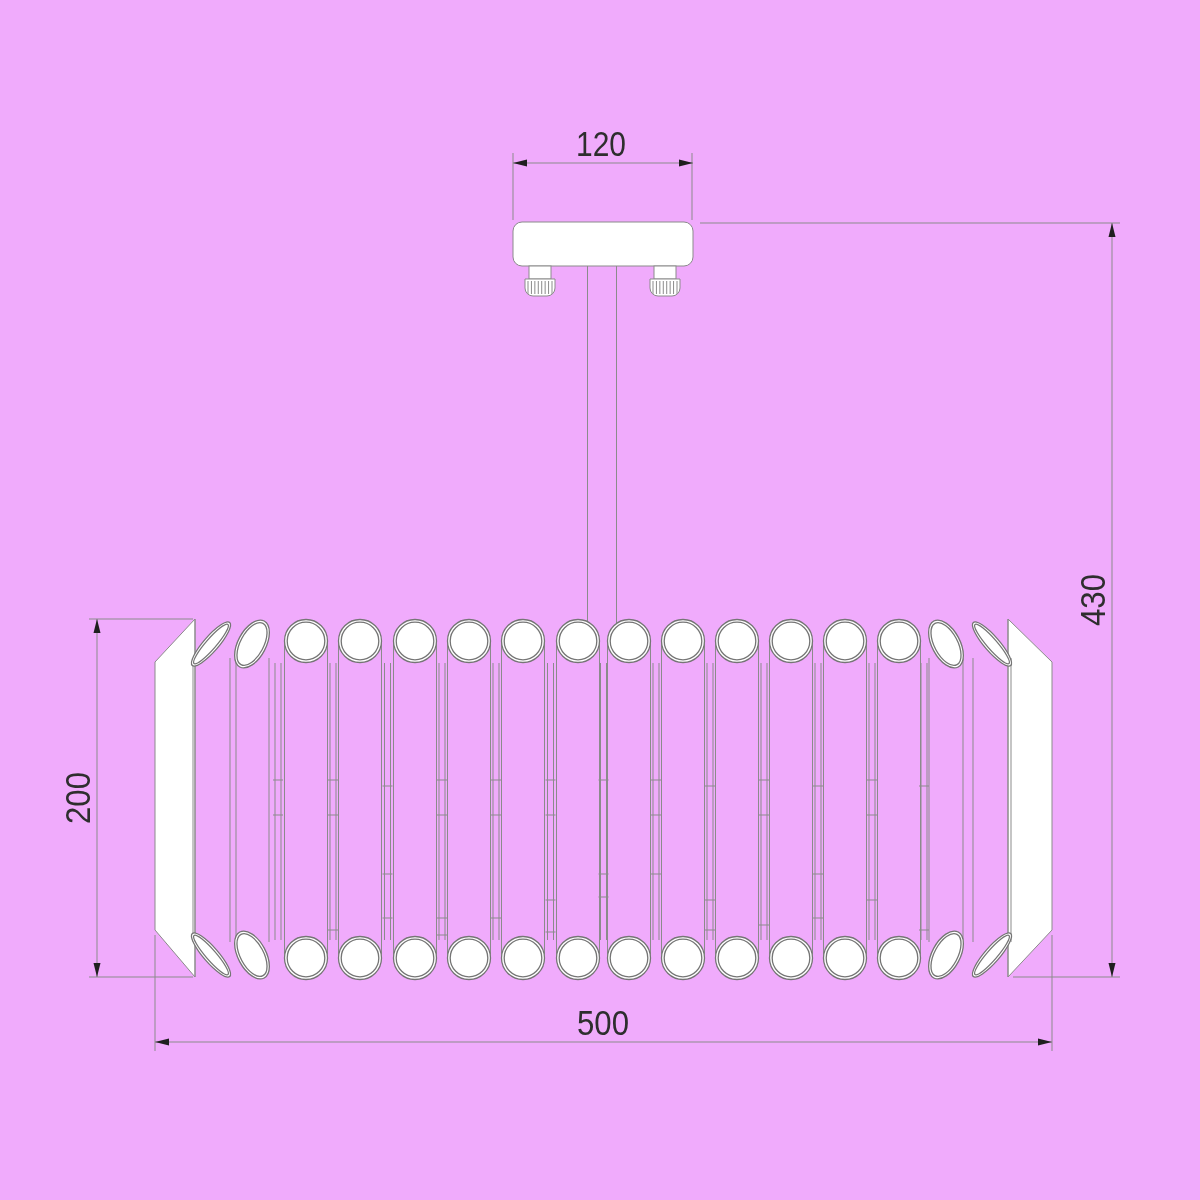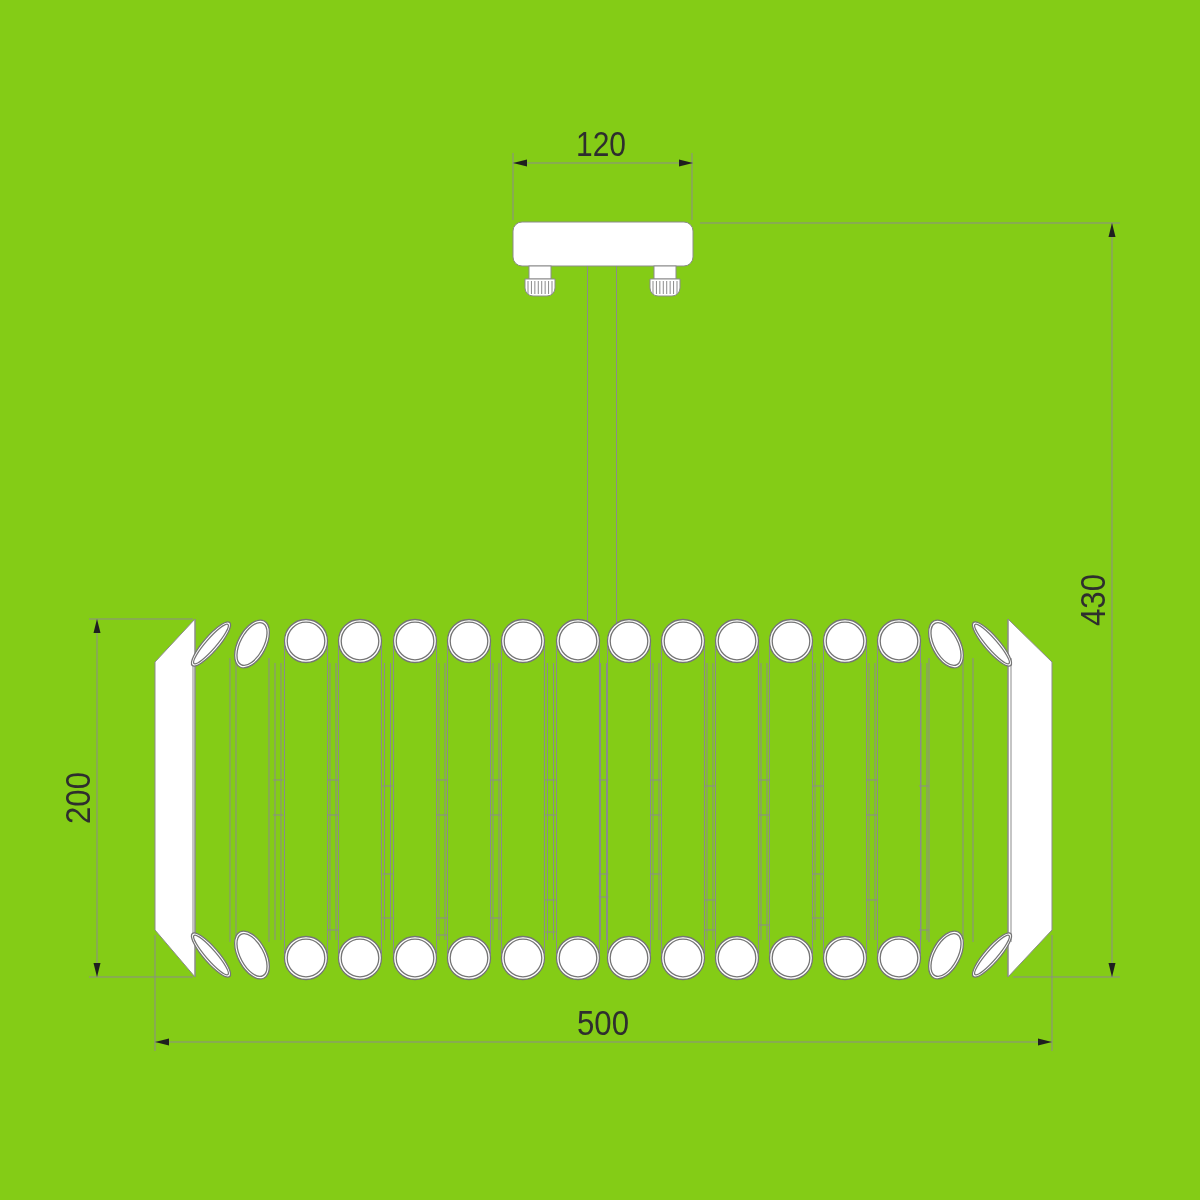--- a/index.html
+++ b/index.html
@@ -1,16 +1,16 @@
 <!DOCTYPE html>
 <html><head>
 <meta charset="utf-8">
 <style>
   html,body{margin:0;padding:0;background:#ffffff;}
-  .stage{width:1200px;height:1200px;position:relative;background:#84cc16;overflow:hidden;}
+  .stage{width:1200px;height:1200px;position:relative;background:#f0abfc;overflow:hidden;}
   svg{display:block;}
   .ln{stroke:#8b8b8b;stroke-width:1;fill:none;}
   .lnd{stroke:#8b8b8b;stroke-width:1;fill:none;}
   .cir{stroke:#757575;stroke-width:1.3;}
   .wfill{fill:#ffffff;}
   .nofill{fill:none;}
   .arrow{fill:#1f1f1f;stroke:none;}
   .dimtxt{font-family:"Liberation Sans","DejaVu Sans",sans-serif;font-size:35px;fill:#2e2e2e;letter-spacing:0px;}
 </style>
 </head>

